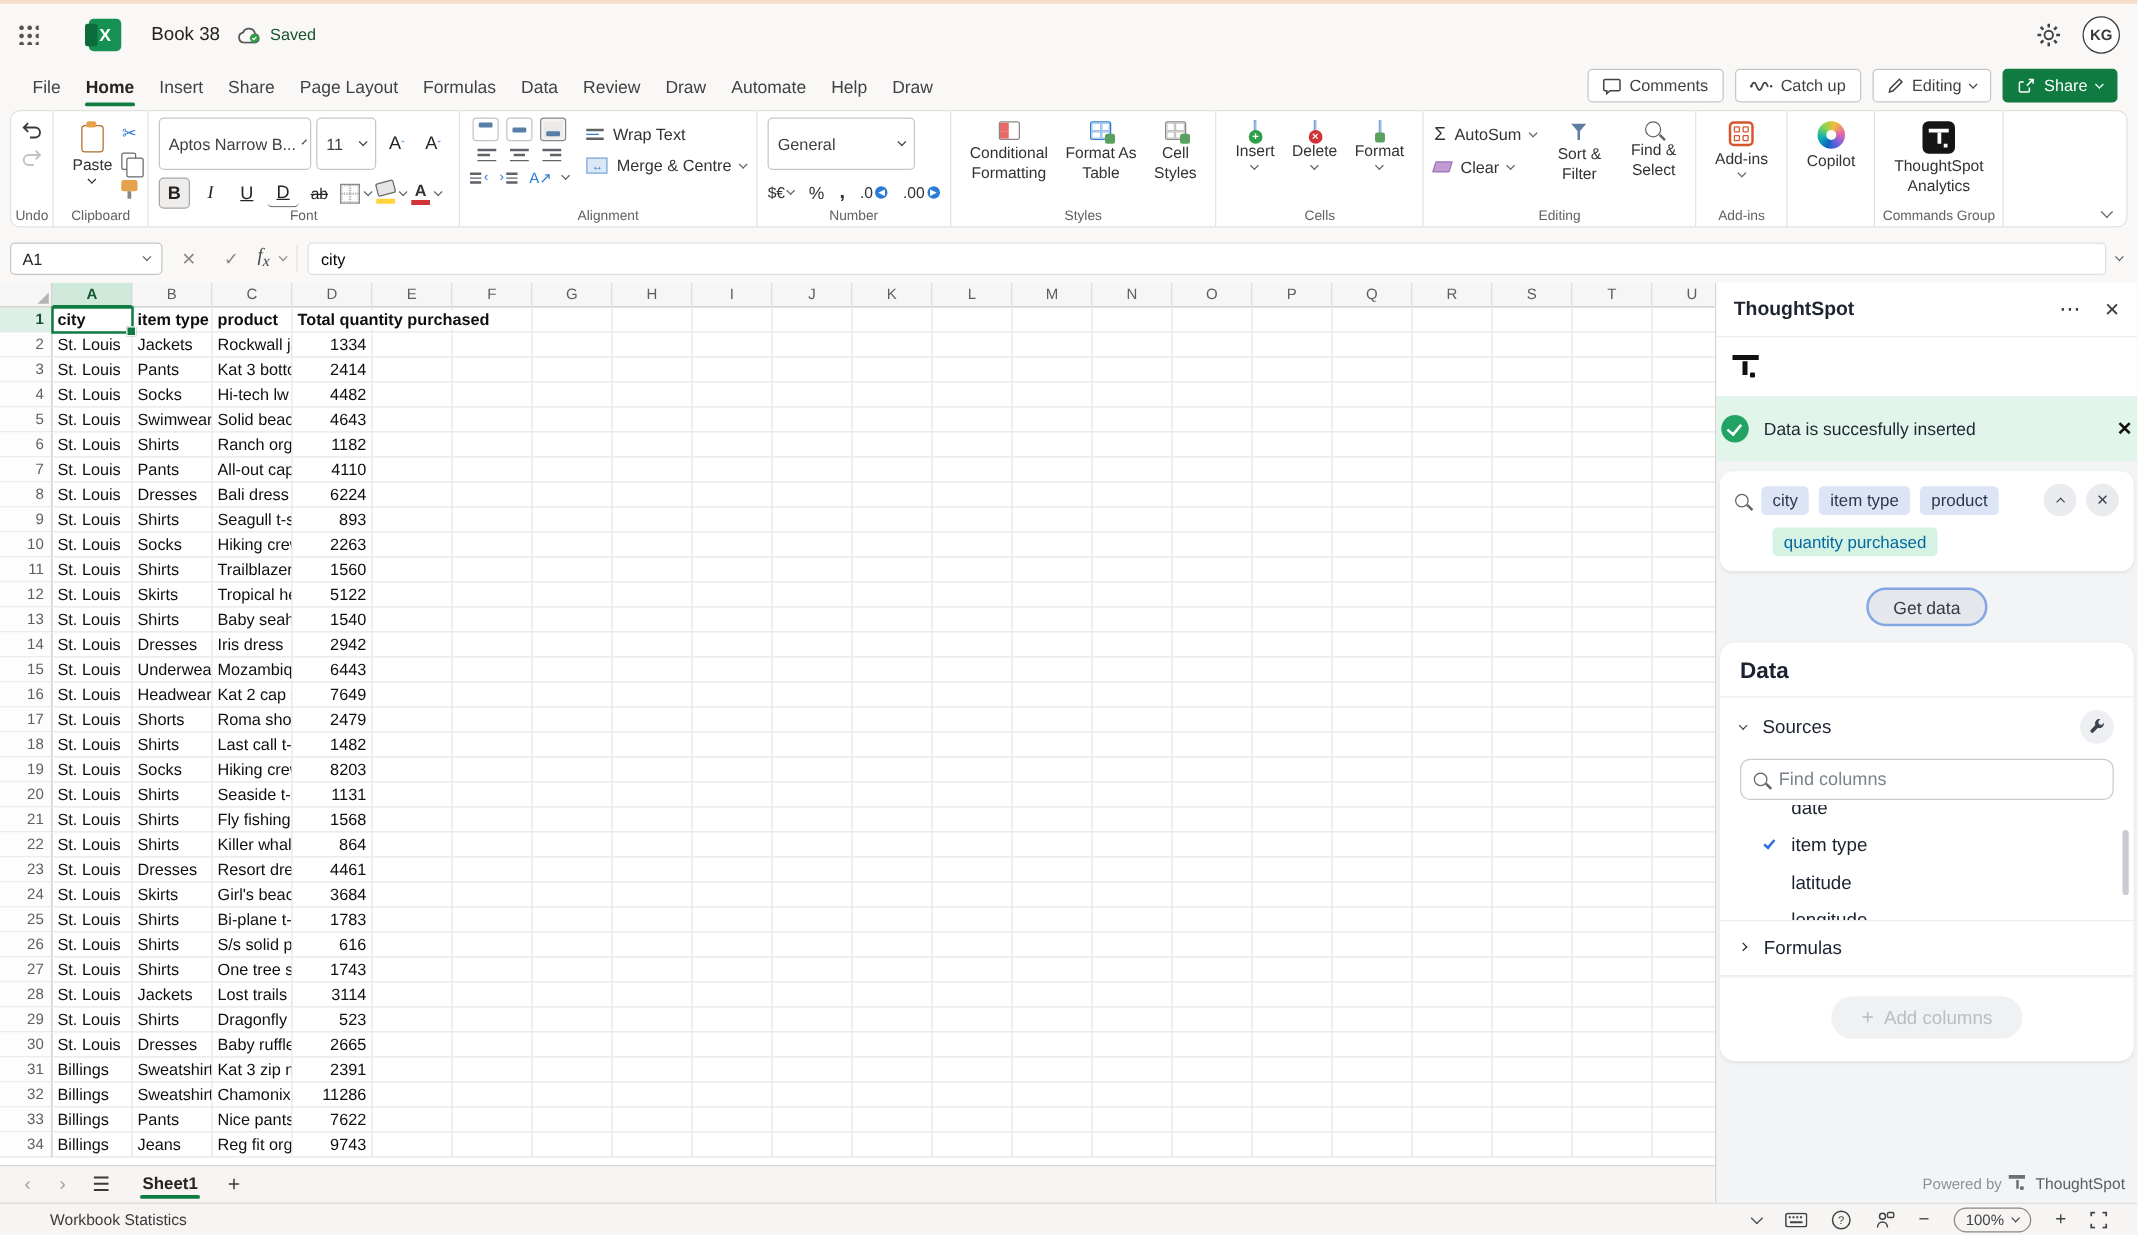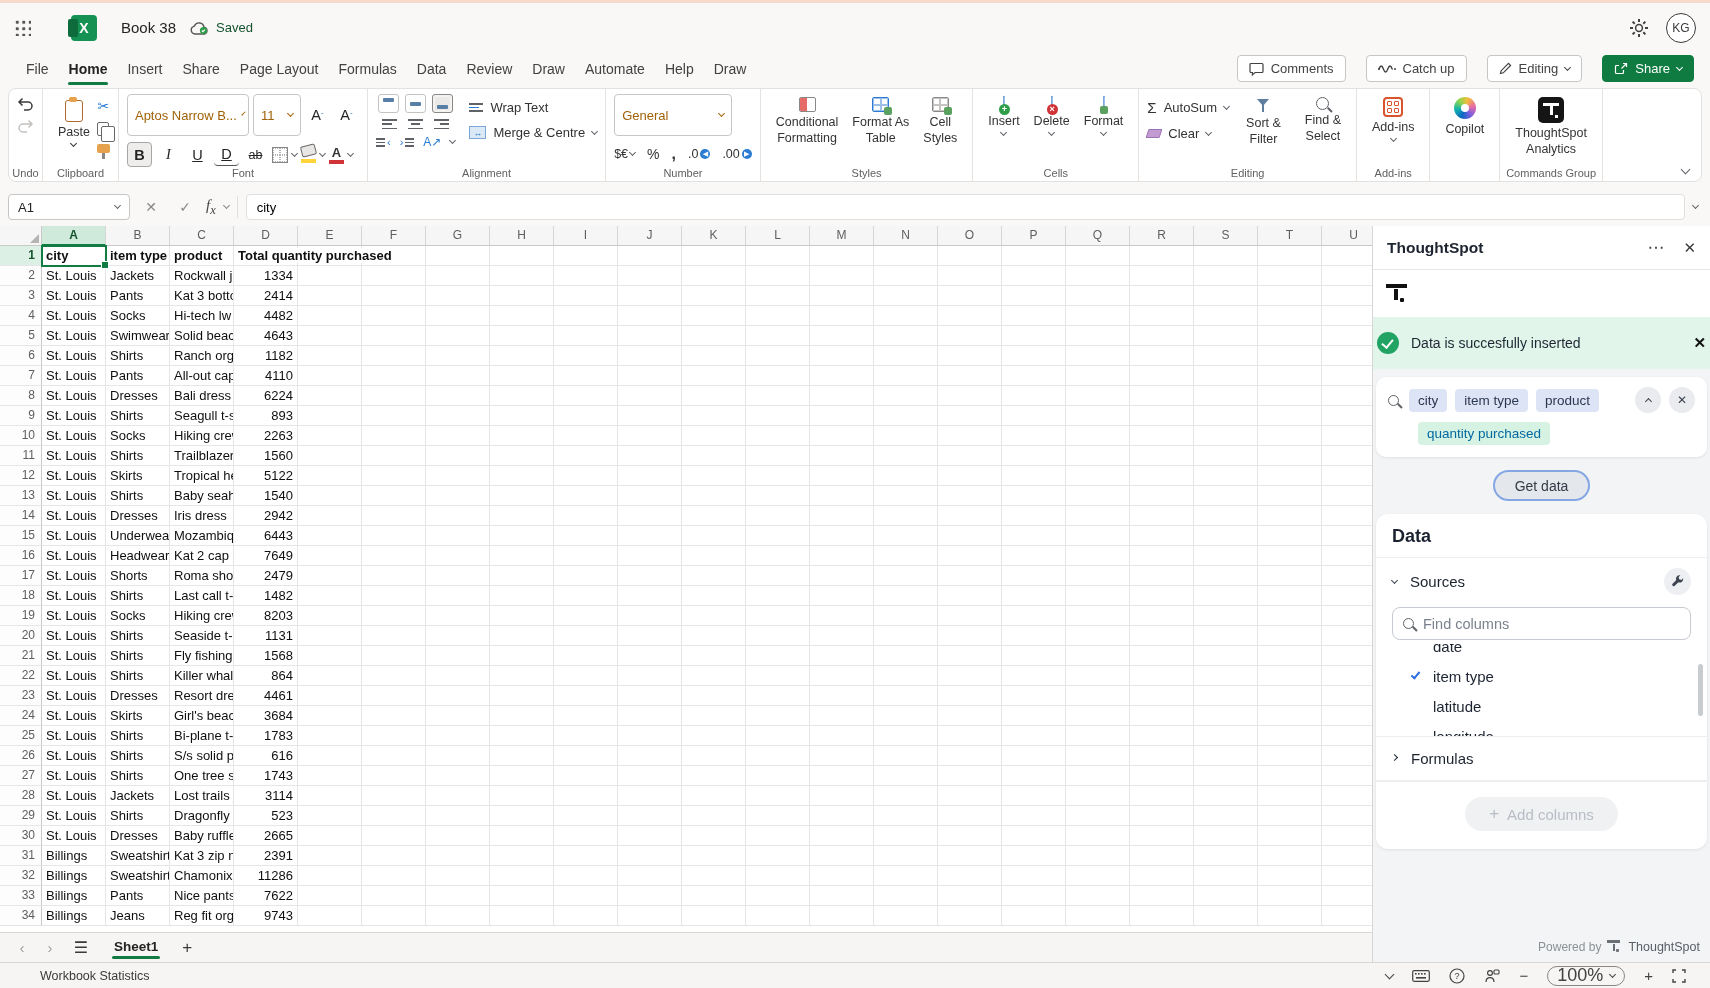--- a/index.html
+++ b/index.html
@@ -15,45 +15,45 @@
   .xlogo::before{content:"";position:absolute;left:-3px;top:4px;width:10px;height:18px;background:#0e6b3c;border-radius:2px}
   .xlogo span{position:relative;color:#fff;font-weight:bold;font-size:14px}
   .doctitle{font-size:15px;color:#252423;margin-left:10px}
   .savedwrap{display:flex;align-items:center;gap:6px;color:#14532d;font-size:13px}
   .searchbox{position:absolute;left:641px;top:10px;width:446px;height:31px;border:1px solid #c8c6c4;border-radius:6px;background:#fff;display:flex;align-items:center;padding:0 10px;gap:10px}
   .searchbox input{border:none;outline:none;flex:1;font-size:14px;color:#605e5c;font-family:"Liberation Sans",sans-serif;background:transparent}
   .searchbox input::placeholder{color:#605e5c}
   .mag{width:11px;height:11px;border:1.6px solid #5f6368;border-radius:50%;position:relative;flex:none}
   .mag::after{content:"";position:absolute;width:6px;height:1.6px;background:#5f6368;transform:rotate(45deg);right:-5px;bottom:-2px}
   .topright{margin-left:auto;display:flex;align-items:center;gap:16px}
-  .avatar{width:30px;height:30px;border-radius:50%;border:1.6px solid #3b3a39;display:flex;align-items:center;justify-content:center;font-size:12px;font-weight:normal;color:#3b3a39;background:#fff}
+  .avatar{width:30px;height:30px;border-radius:50%;border:1.6px solid #3b3a39;display:flex;align-items:center;justify-content:center;font-size:12px;font-weight:bold;color:#3b3a39;background:#fff}
 
   
   .menubar{position:absolute;left:0;top:52px;width:1710px;height:33px;display:flex;align-items:center;padding:0 16px}
   .tabs{display:flex;align-items:center}
   .tab{position:relative;padding:7px 10px;font-size:14px;color:#424242;cursor:pointer;white-space:nowrap}
   .tab.active{font-weight:bold;color:#252423}
   .tab.active::after{content:"";position:absolute;left:9px;right:9px;bottom:-1px;height:3px;border-radius:2px;background:#107c41}
-  .mb-right{margin-left:auto;display:flex;align-items:center;gap:20px}
+  .mb-right{margin-left:auto;display:flex;align-items:center;gap:9px}
   .pillbtn{height:27px;border:1px solid #c8c6c4;border-radius:4px;background:#fff;display:flex;align-items:center;gap:7px;padding:0 11px;font-size:13px;color:#424242;cursor:pointer;white-space:nowrap}
   .pillbtn.green{background:#0f7b41;border-color:#0f7b41;color:#fff}
   .chv{width:7px;height:7px;border-right:1.5px solid currentColor;border-bottom:1.5px solid currentColor;display:inline-block;transform:rotate(45deg);margin-top:-3px}
   .chv.sm{width:5px;height:5px}
   .chv.up{transform:rotate(-135deg);margin-top:3px}
   .chv.right{transform:rotate(-45deg)}
 
   
   .ribbonwrap{position:absolute;left:0;top:85px;width:1710px;height:103px}
   .ribbon{position:absolute;left:8px;right:8px;top:3px;bottom:6px;background:#fff;border:1px solid #e3e1df;border-radius:8px;display:flex;align-items:stretch;overflow:hidden}
   .rgroup{position:relative;padding:5px 8px 18px;border-right:1px solid #e5e3e1;display:flex;align-items:flex-start}
   .rgroup:last-child{border-right:none}
   .glabel{position:absolute;bottom:2px;left:0;right:0;text-align:center;font-size:11px;color:#616161;white-space:nowrap}
   .bigbtn{display:flex;flex-direction:column;align-items:center;gap:3px;padding:3px 7px;font-size:12.5px;color:#333;text-align:center;cursor:pointer}
   .bigbtn .lbl{line-height:1.25;white-space:pre-line}
-  .combo{display:flex;align-items:center;justify-content:space-between;gap:6px;border:1px solid #c8c6c4;border-radius:4px;background:#fff;height:42px;padding:0 7px;font-size:13px;color:#a16207;cursor:pointer;white-space:nowrap}
+  .combo{display:flex;align-items:center;justify-content:space-between;gap:6px;border:1px solid #c8c6c4;border-radius:4px;background:#fff;height:42px;padding:0 7px;font-size:13px;color:#404040;cursor:pointer;white-space:nowrap}
   .svgi{display:block}
   .col2{display:flex;flex-direction:column;gap:4px;align-items:center}
   .row2{display:flex;align-items:center;gap:4px}
   
   .i-paste{width:18px;height:22px;border:1.6px solid #b06a2a;border-radius:3px;position:relative;background:#fff}
   .i-paste::before{content:"";position:absolute;left:3px;top:-4px;width:8px;height:5px;background:#e6a14c;border-radius:2px}
   .i-copy{width:12px;height:14px;border:1.4px solid #6b6967;border-radius:2px;position:relative;background:#fff}
   .i-copy::before{content:"";position:absolute;left:3px;top:3px;width:12px;height:14px;border:1.4px solid #6b6967;border-radius:2px;background:#fff}
   .i-brush{width:13px;height:9px;background:#e6a14c;border-radius:2px;position:relative}
   .i-brush::after{content:"";position:absolute;left:5px;top:9px;width:3px;height:6px;background:#8a8886}
@@ -146,21 +146,21 @@
   
   .sheetbar{position:absolute;left:0;top:932px;width:1372px;height:30px;background:#f7f5f3;border-top:1px solid #d9d7d5;display:flex;align-items:center;padding:0 10px;gap:4px}
   .navarr{width:24px;text-align:center;color:#a19f9d;font-size:15px;cursor:pointer}
   .hamb{width:30px;text-align:center;color:#3b3a39;font-size:16px;cursor:pointer}
   .sheettab{position:relative;margin-left:8px;padding:4px 6px 7px;font-size:13.5px;font-weight:bold;color:#252423;cursor:pointer}
   .sheettab::after{content:"";position:absolute;left:4px;right:4px;bottom:2px;height:3px;background:#107c41;border-radius:2px}
   .addsheet{margin-left:14px;font-size:17px;color:#3b3a39;cursor:pointer}
   .statusbar{position:absolute;left:0;top:962px;width:1710px;height:26px;background:#f7f5f3;border-top:1px solid #d9d7d5;display:flex;align-items:center;padding:0 14px;font-size:12.5px;color:#3b3a39}
   .wstats{margin-left:26px;cursor:pointer}
   .sb-right{margin-left:auto;display:flex;align-items:center;gap:19px;margin-right:10px;color:#424242}
-  .zoombox{height:20px;border:1px solid #8a8886;border-radius:10px;display:flex;align-items:center;gap:7px;padding:0 9px;font-size:18px;cursor:pointer}
+  .zoombox{height:20px;border:1px solid #8a8886;border-radius:10px;display:flex;align-items:center;gap:7px;padding:0 9px;font-size:12px;cursor:pointer}
   .sb-ic{display:flex;align-items:center;cursor:pointer}
 
   
   .panel{position:absolute;left:1372px;top:226px;width:338px;height:736px;background:#f2f4f6;border-left:1px solid #d8d6d4;overflow:hidden}
   .p-head{height:44px;background:#fff;border-bottom:1px solid #e7e7e9;display:flex;align-items:center;padding:0 14px}
   .p-title{font-size:15.5px;font-weight:bold;color:#1d2430}
   .p-hicons{margin-left:auto;display:flex;align-items:center;gap:18px;color:#3b3a39}
   .p-dots{font-size:17px;letter-spacing:1px;cursor:pointer}
   .p-x{font-size:15px;cursor:pointer}
   .p-logo-row{height:47px;background:#fff;display:flex;align-items:center;padding:0 12px}

